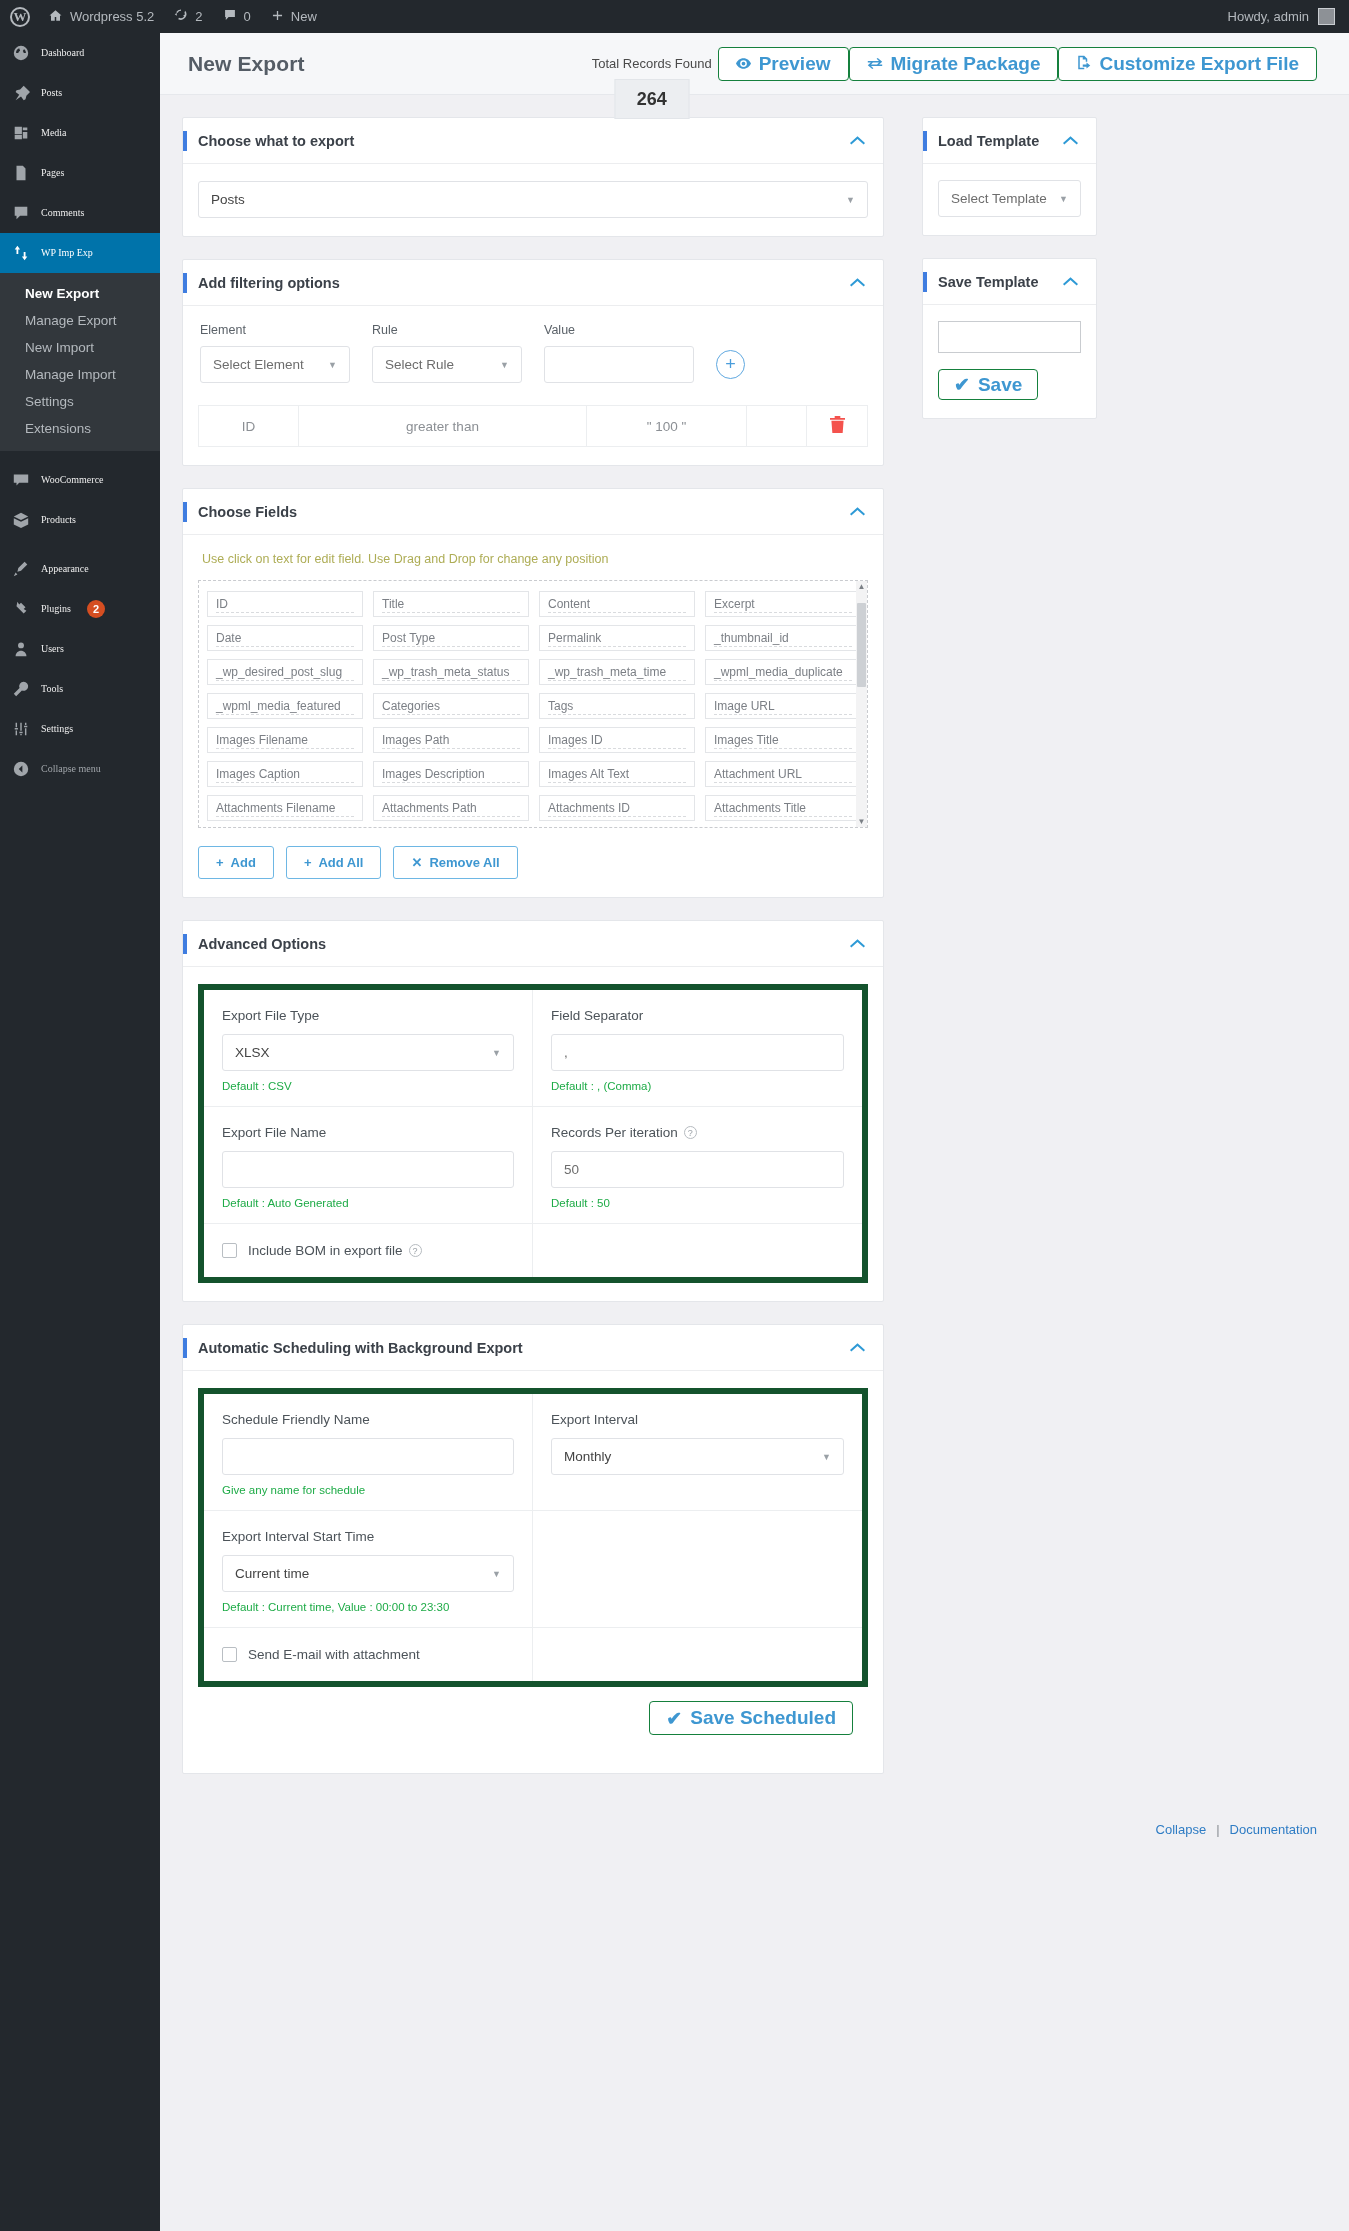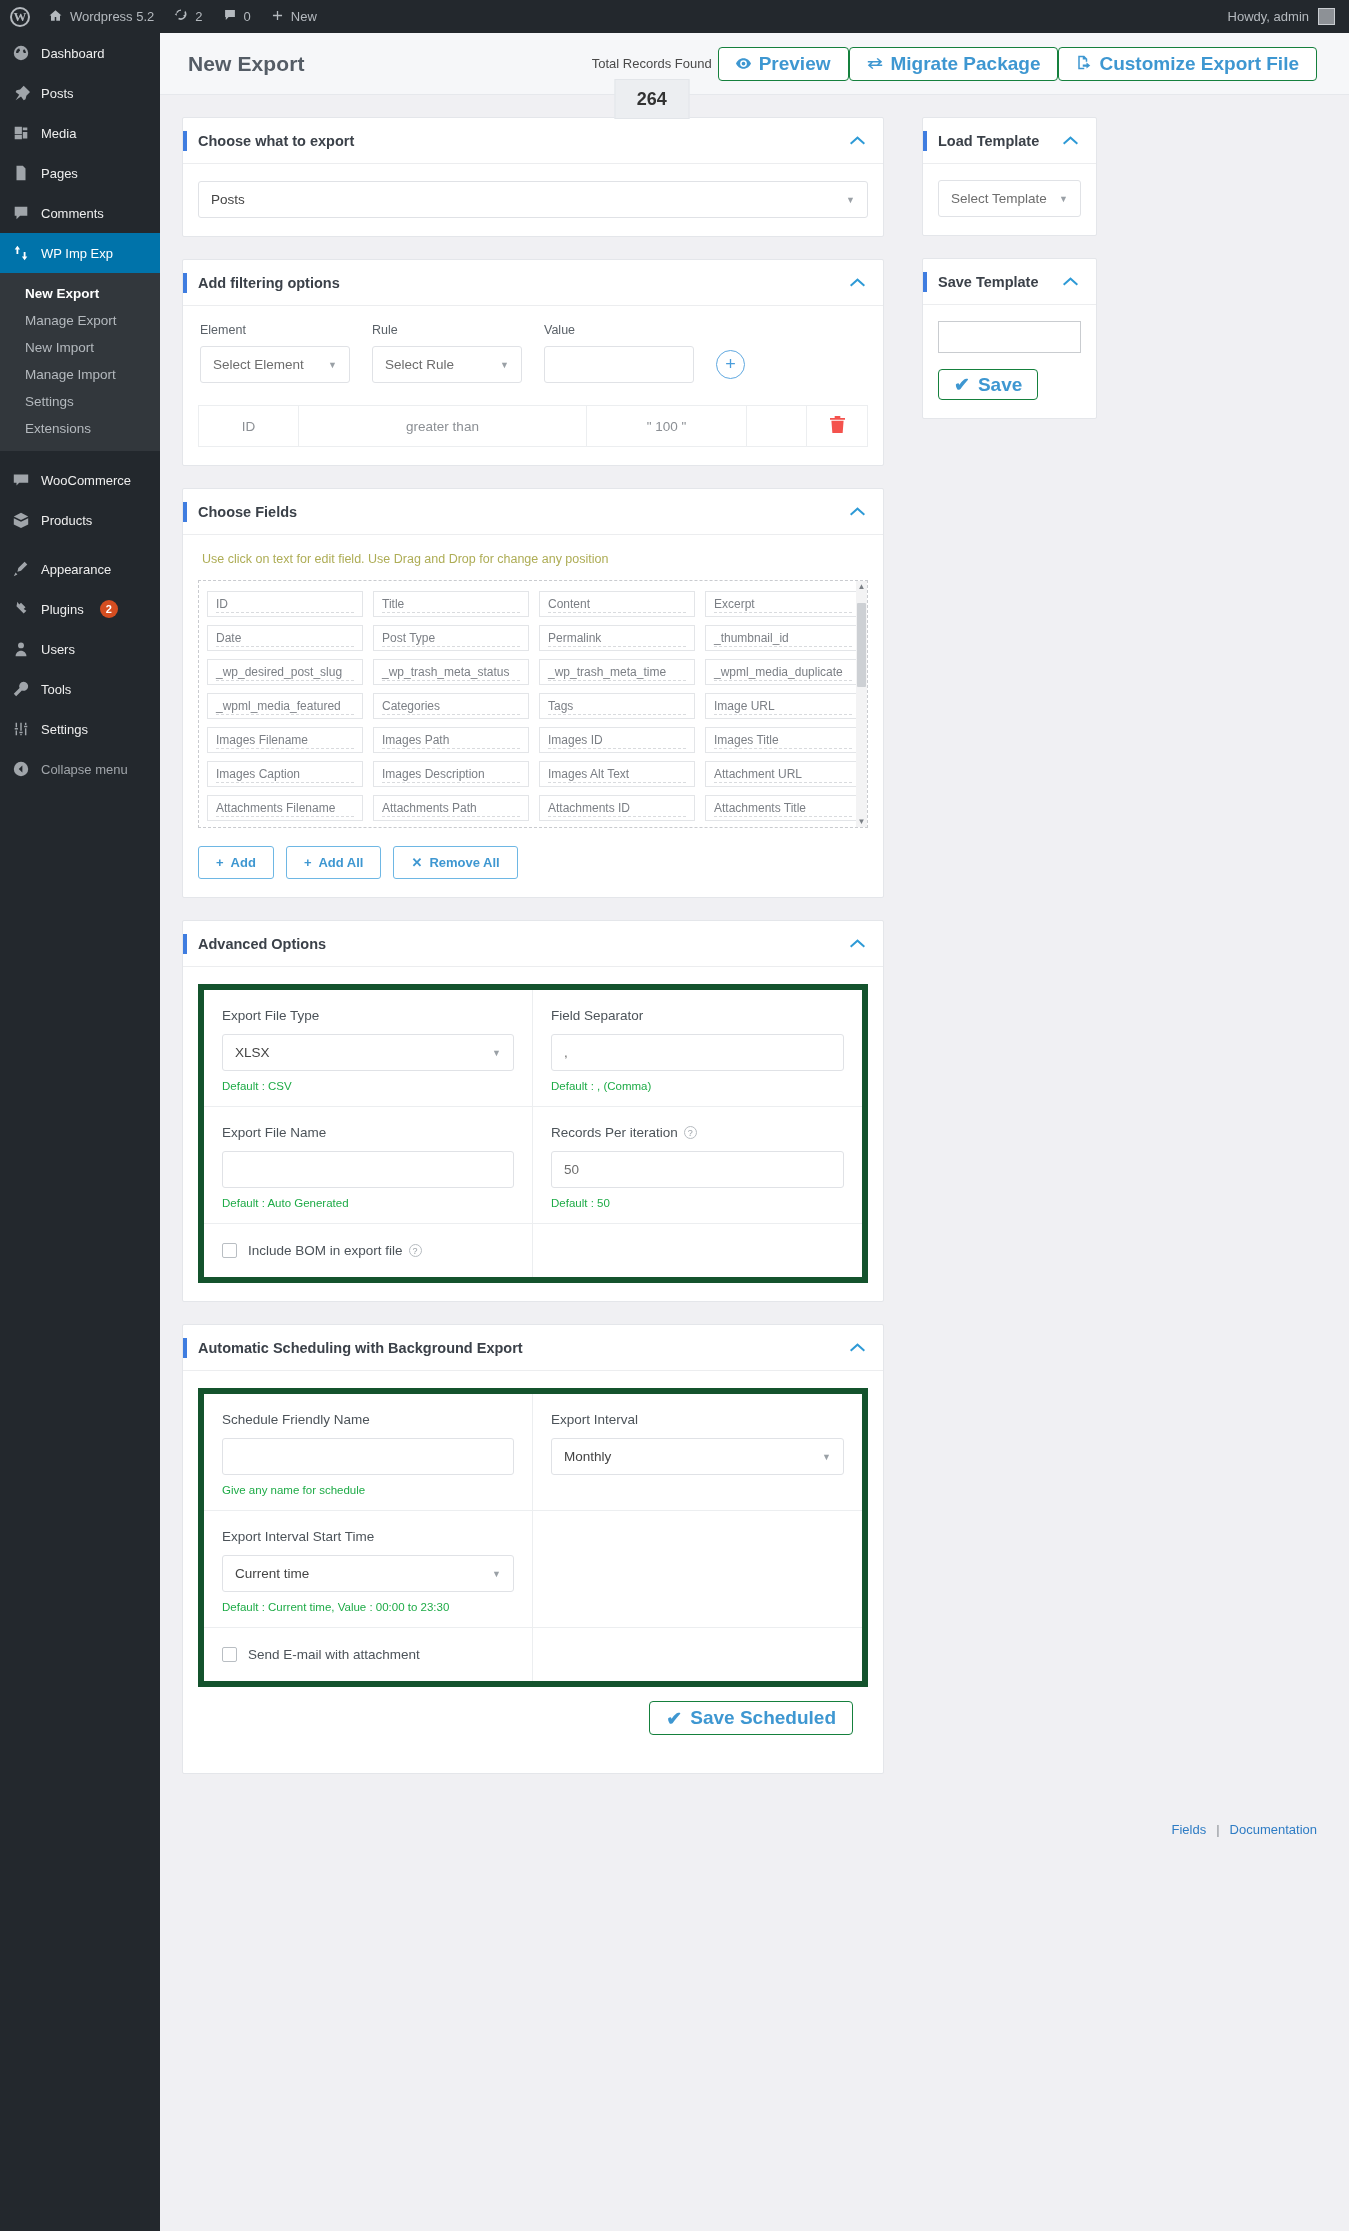--- a/index.html
+++ b/index.html
@@ -28,21 +28,21 @@
 
   
   .sidebar {
     position:absolute; top:33px; left:0; width:160px; min-height:2198px;
     background:#23282d; color:#eee; font-size:14px;
   }
   .menu-item {
     display:flex; align-items:center; gap:10px; padding:9px 0 9px 11px;
     color:#eee; height:40px; position:relative;
   }
-  .menu-item .mlabel { font-size:13px; line-height:1; }
+  .menu-item .mlabel { font-size:10px; line-height:1;font-family:Liberation Serif, serif; }
   .menu-item.active { background:#0073aa; color:#fff; }
   .menu-item.active::after {
     content:''; position:absolute; right:-8px; top:50%; transform:translateY(-50%);
     border-top:8px solid transparent; border-bottom:8px solid transparent; border-right:8px solid #f0f0f3;
   }
   .menu-icon { width:20px; height:20px; display:flex; align-items:center; justify-content:center; flex:0 0 20px; }
   .menu-icon svg { width:18px; height:18px; fill:#a0a5aa; }
   .menu-item.active .menu-icon svg { fill:#fff; }
   .submenu { background:#32373c; padding:7px 0 9px 0; }
   .submenu-item { display:block; padding:6px 0 6px 25px; color:#b4b9be; font-size:13.5px; }
@@ -688,19 +688,19 @@
               <span>✔</span>
               <span>Save</span>
             </button>
           </div>
         </div>
 
       </div>
     </div>
 
     <div class="footer">
-      <a>Fields</a>
+      <a>Collapse</a>
       <span class="sep">|</span>
       <a>Documentation</a>
     </div>
 
   </div>
 </div>
 
 </body></html>

